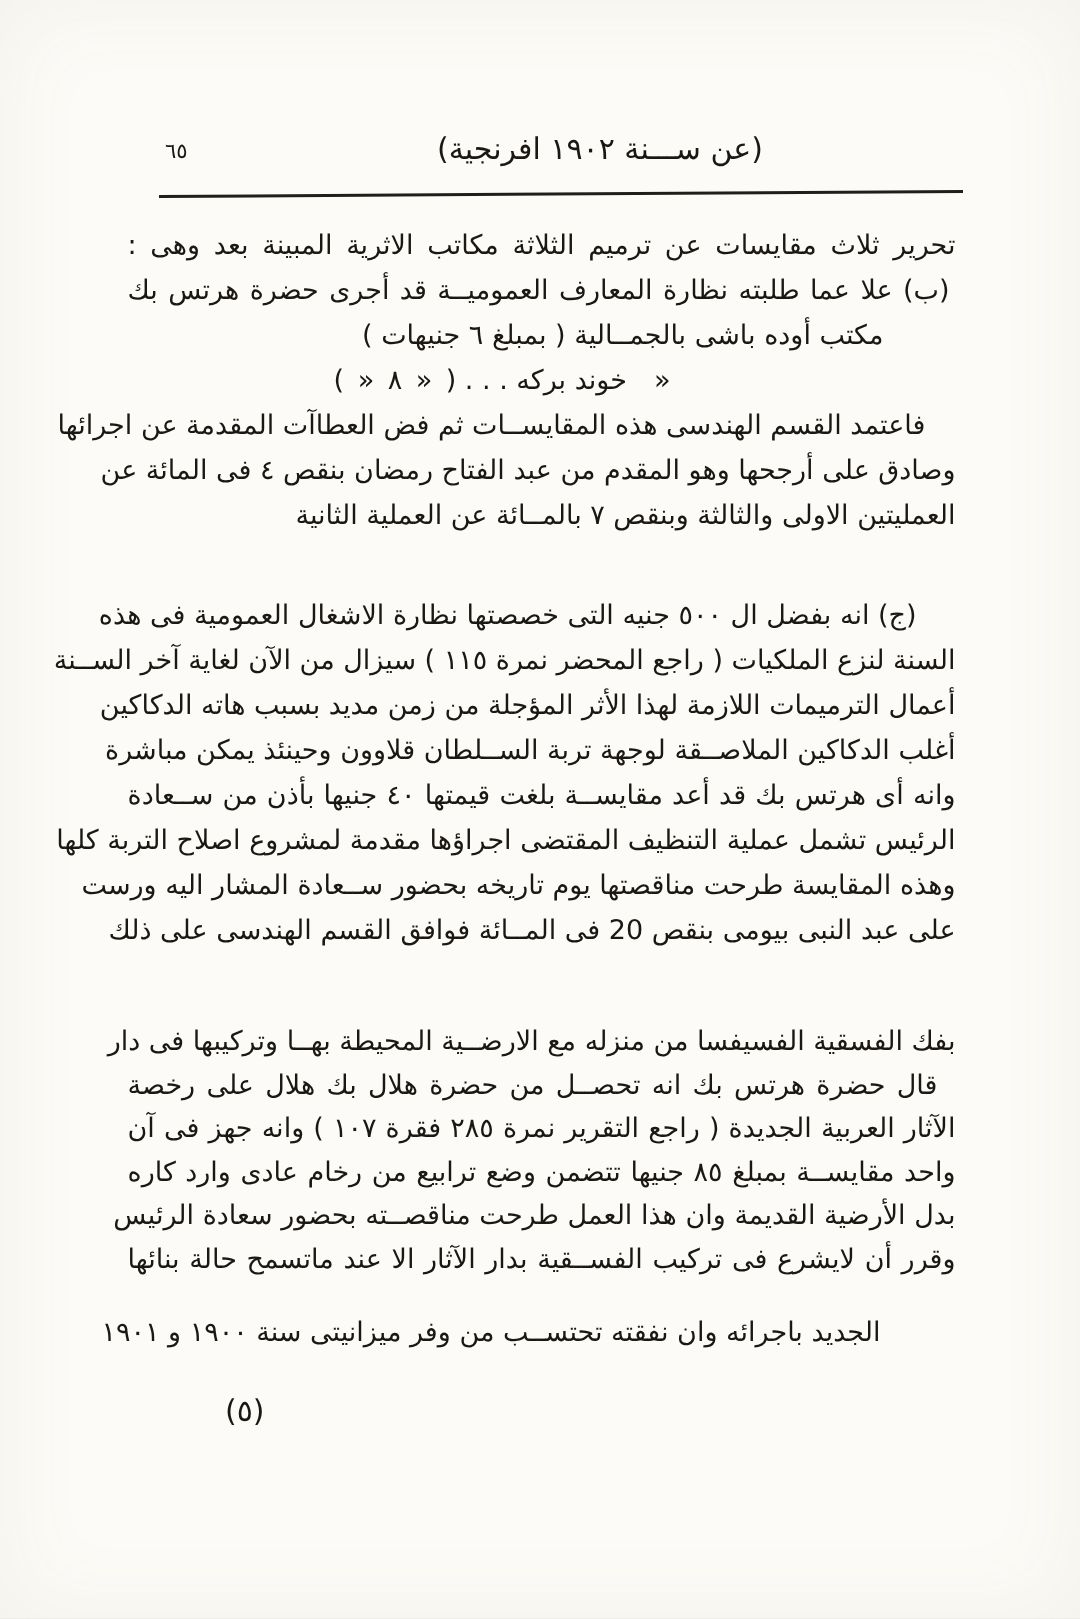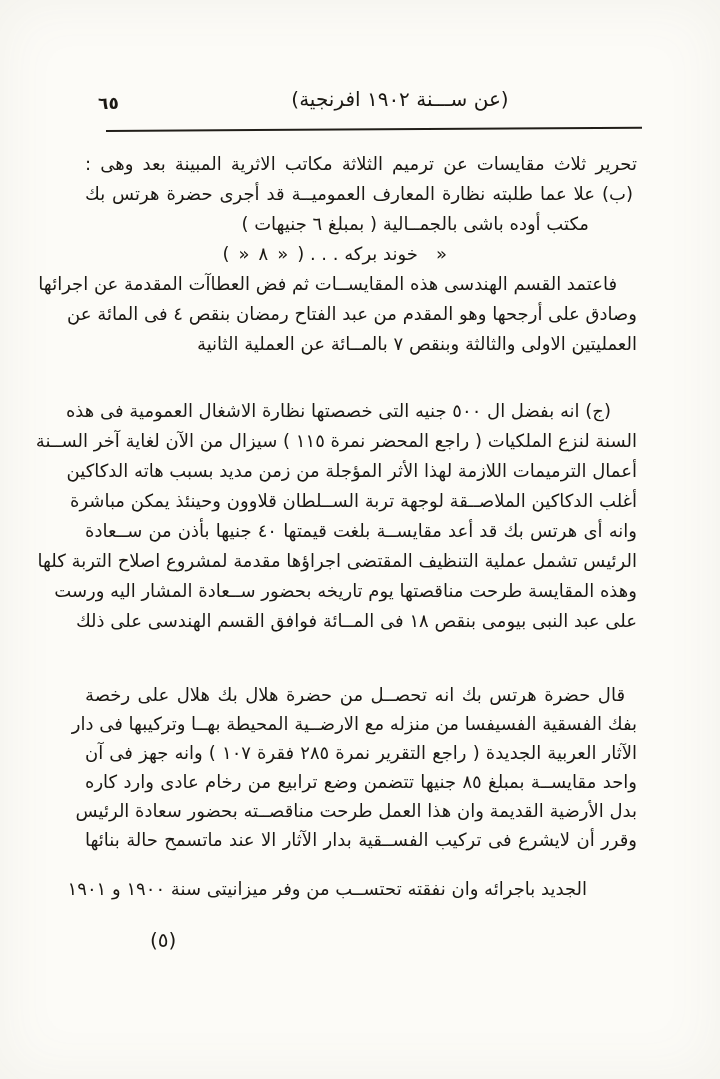--- a/index.html
+++ b/index.html
@@ -6,22 +6,22 @@
   html,body { width:720px; height:1079px; }
   body { background:#d8d6d0; font-family:"DejaVu Sans", sans-serif; }
 
   .page {
     position:relative; width:720px; height:1079px;
     background:#fcfbf7; color:#1b1813; overflow:hidden;
     box-shadow: inset 0 0 60px rgba(120,110,90,0.07);
   }
 
   .pagenum {
-    position:absolute; top:93px; left:98px;
-    font-size:17px; letter-spacing:1px; direction:rtl;font-weight:bold;
+    position:absolute; top:93px; left:110px;
+    font-size:14px; letter-spacing:1px; direction:rtl;
   }
 
   .htitle {
     position:absolute; top:87px; left:124px; width:552px;
     text-align:center; direction:rtl;
     font-size:20px; font-weight:normal;
   }
 
   .rule {
     position:absolute; top:130px; left:106px; width:536px; height:0;
@@ -84,27 +84,27 @@
   </div>
 
   <div class="block b2">
     <div class="line j ind26">(ج) انه بفضل ال ٥٠٠ جنيه التى خصصتها نظارة الاشغال العمومية فى هذه</div>
     <div class="line j">السنة لنزع الملكيات ( راجع المحضر نمرة ١١٥ ) سيزال من الآن لغاية آخر الســنة</div>
     <div class="line j">أعمال الترميمات اللازمة لهذا الأثر المؤجلة من زمن مديد بسبب هاته الدكاكين</div>
     <div class="line j">أغلب الدكاكين الملاصــقة لوجهة تربة الســلطان قلاوون وحينئذ يمكن مباشرة</div>
     <div class="line j">وانه أى هرتس بك قد أعد مقايســة بلغت قيمتها ٤٠ جنيها بأذن من ســعادة</div>
     <div class="line j">الرئيس تشمل عملية التنظيف المقتضى اجراؤها مقدمة لمشروع اصلاح التربة كلها</div>
     <div class="line j">وهذه المقايسة طرحت مناقصتها يوم تاريخه بحضور ســعادة المشار اليه ورست</div>
-    <div class="line">على عبد النبى بيومى بنقص ١٨ فى المــائة فوافق القسم الهندسى على ذلك</div>
+    <div class="line">على عبد النبى بيومى بنقص 20 فى المــائة فوافق القسم الهندسى على ذلك</div>
   </div>
 
 
   <div class="block b3">
+    <div class="line j">بفك الفسقية الفسيفسا من منزله مع الارضــية المحيطة بهــا وتركيبها فى دار</div>
     <div class="line j ind12">قال حضرة هرتس بك انه تحصــل من حضرة هلال بك هلال على رخصة</div>
-    <div class="line j">بفك الفسقية الفسيفسا من منزله مع الارضــية المحيطة بهــا وتركيبها فى دار</div>
     <div class="line j">الآثار العربية الجديدة ( راجع التقرير نمرة ٢٨٥ فقرة ١٠٧ ) وانه جهز فى آن</div>
     <div class="line j">واحد مقايســة بمبلغ ٨٥ جنيها تتضمن وضع ترابيع من رخام عادى وارد كاره</div>
     <div class="line j">بدل الأرضية القديمة وان هذا العمل طرحت مناقصــته بحضور سعادة الرئيس</div>
     <div class="line j">وقرر أن لايشرع فى تركيب الفســقية بدار الآثار الا عند ماتسمح حالة بنائها</div>
     <div class="line ind50">الجديد باجرائه وان نفقته تحتســب من وفر ميزانيتى سنة ١٩٠٠ و ١٩٠١</div>
   </div>
 
   <div class="footer">(٥)</div>
 
 </div>

